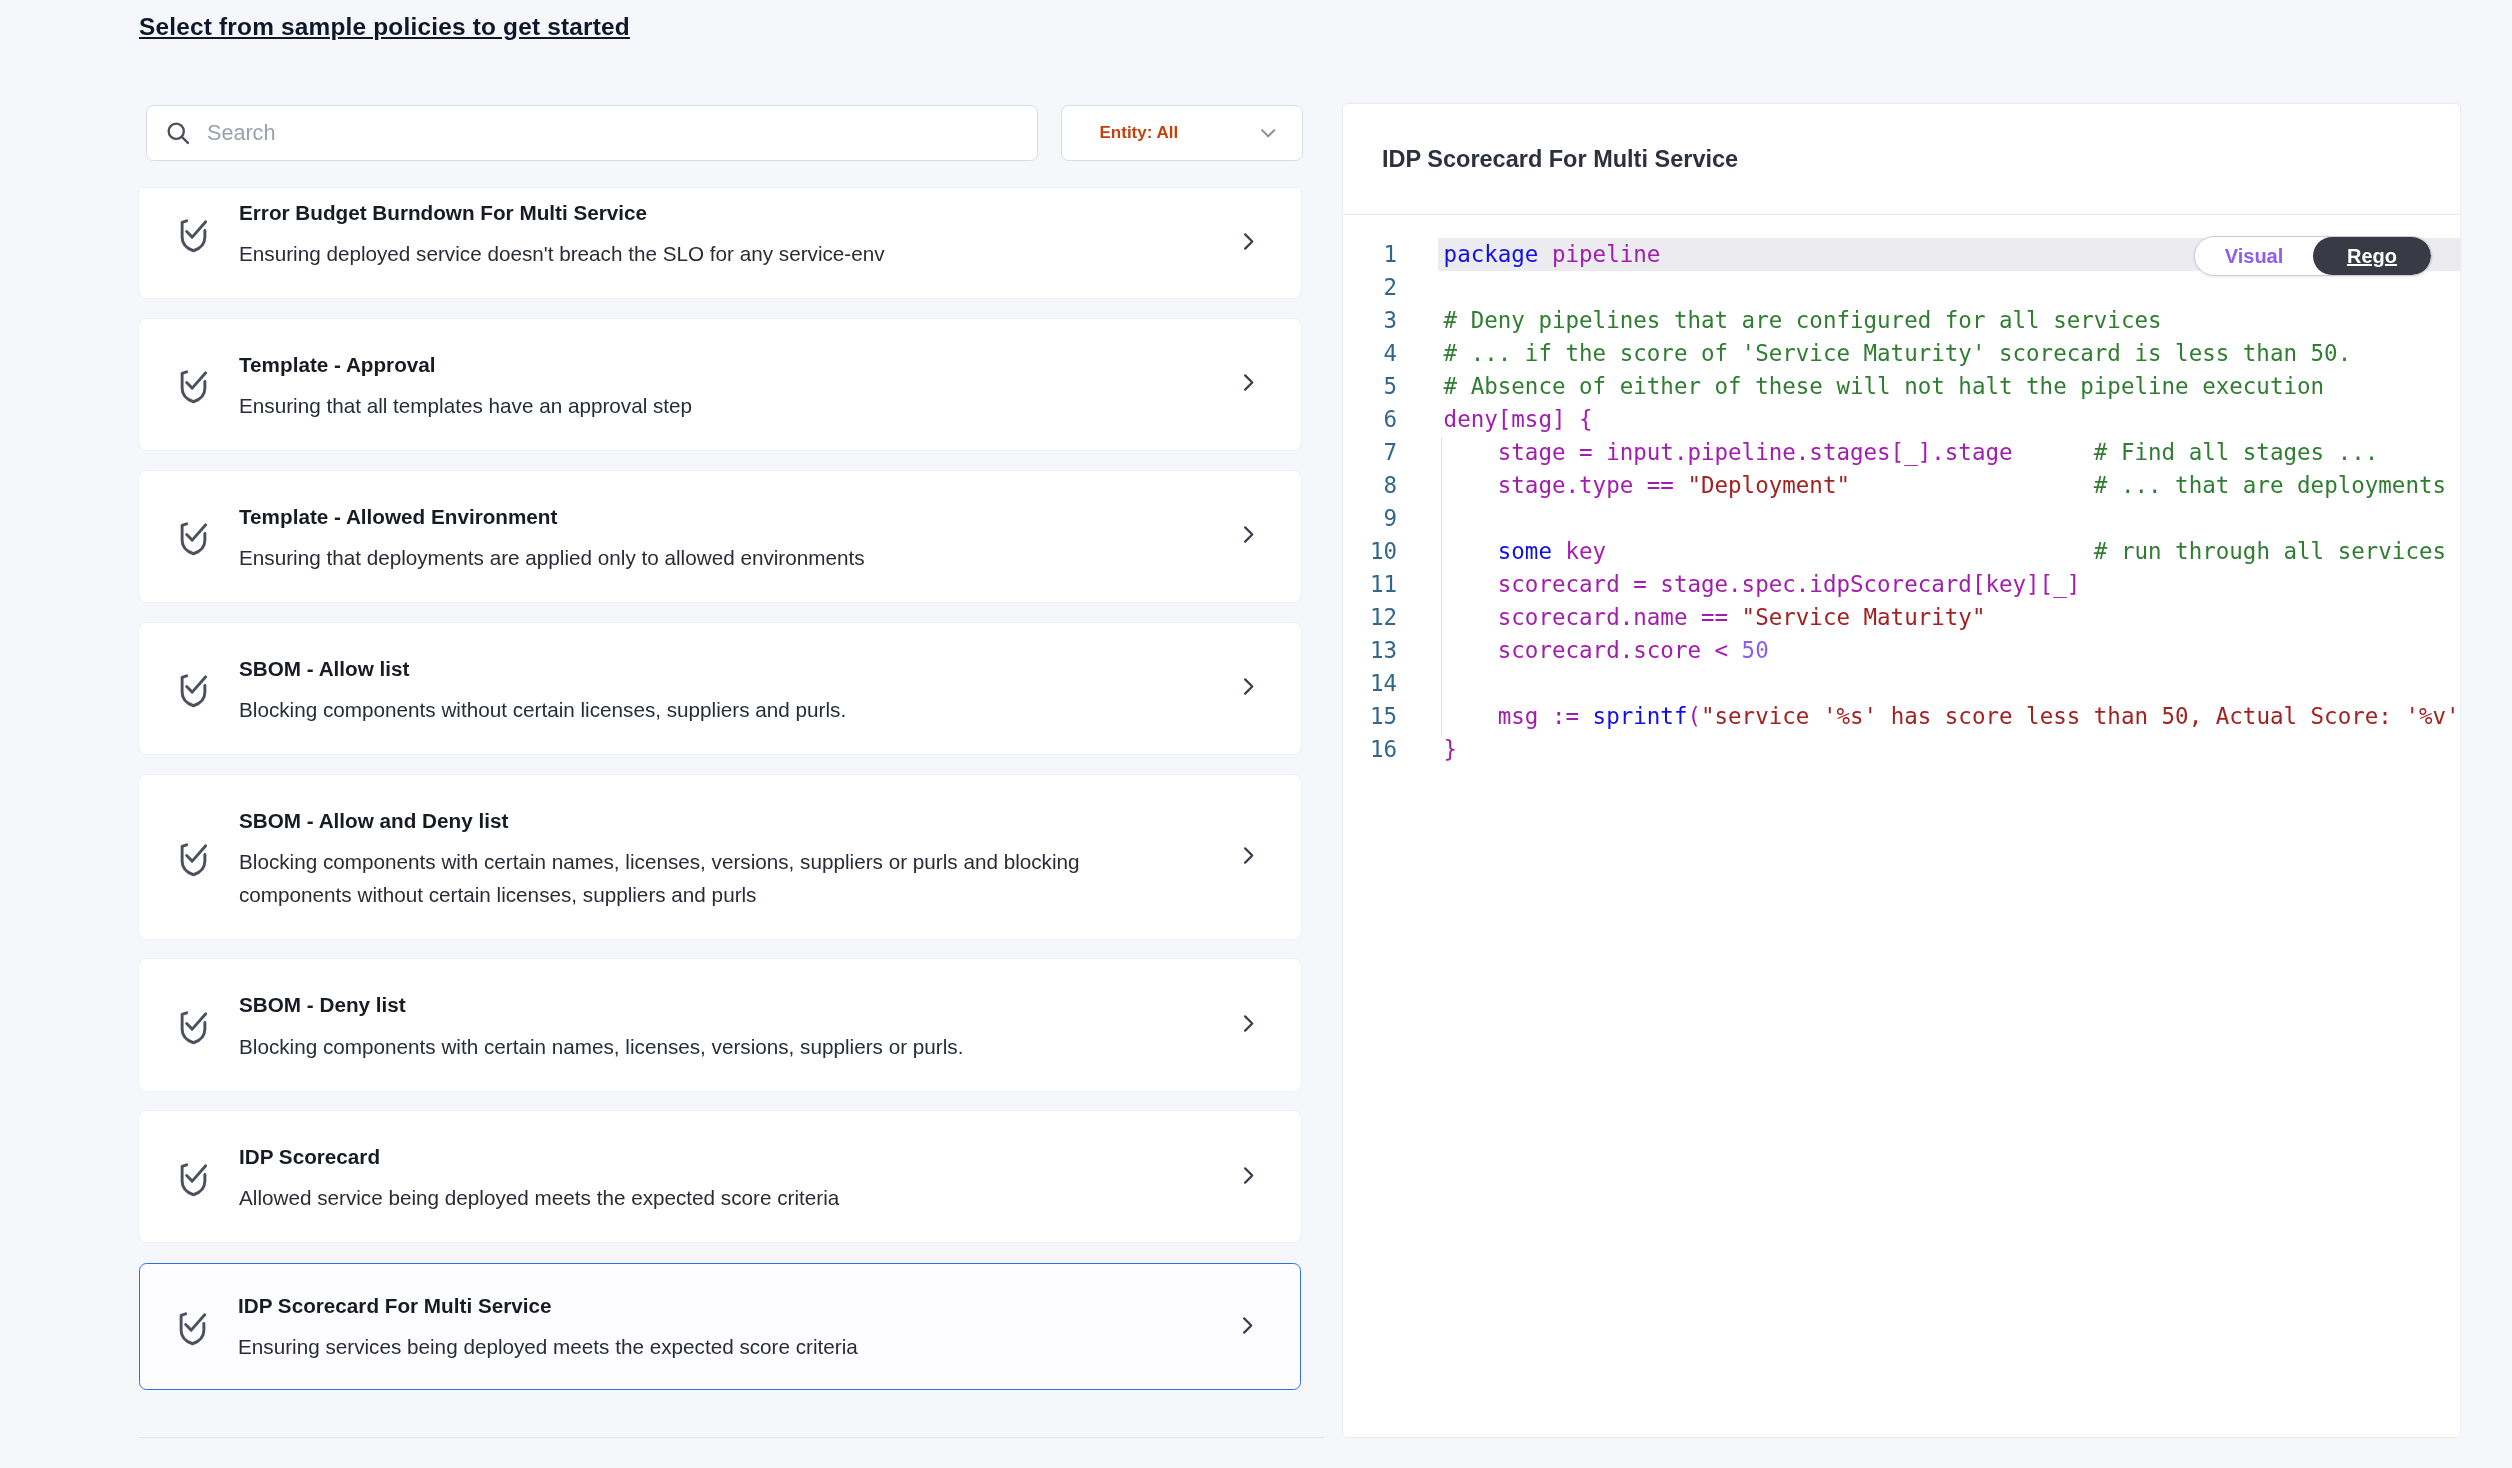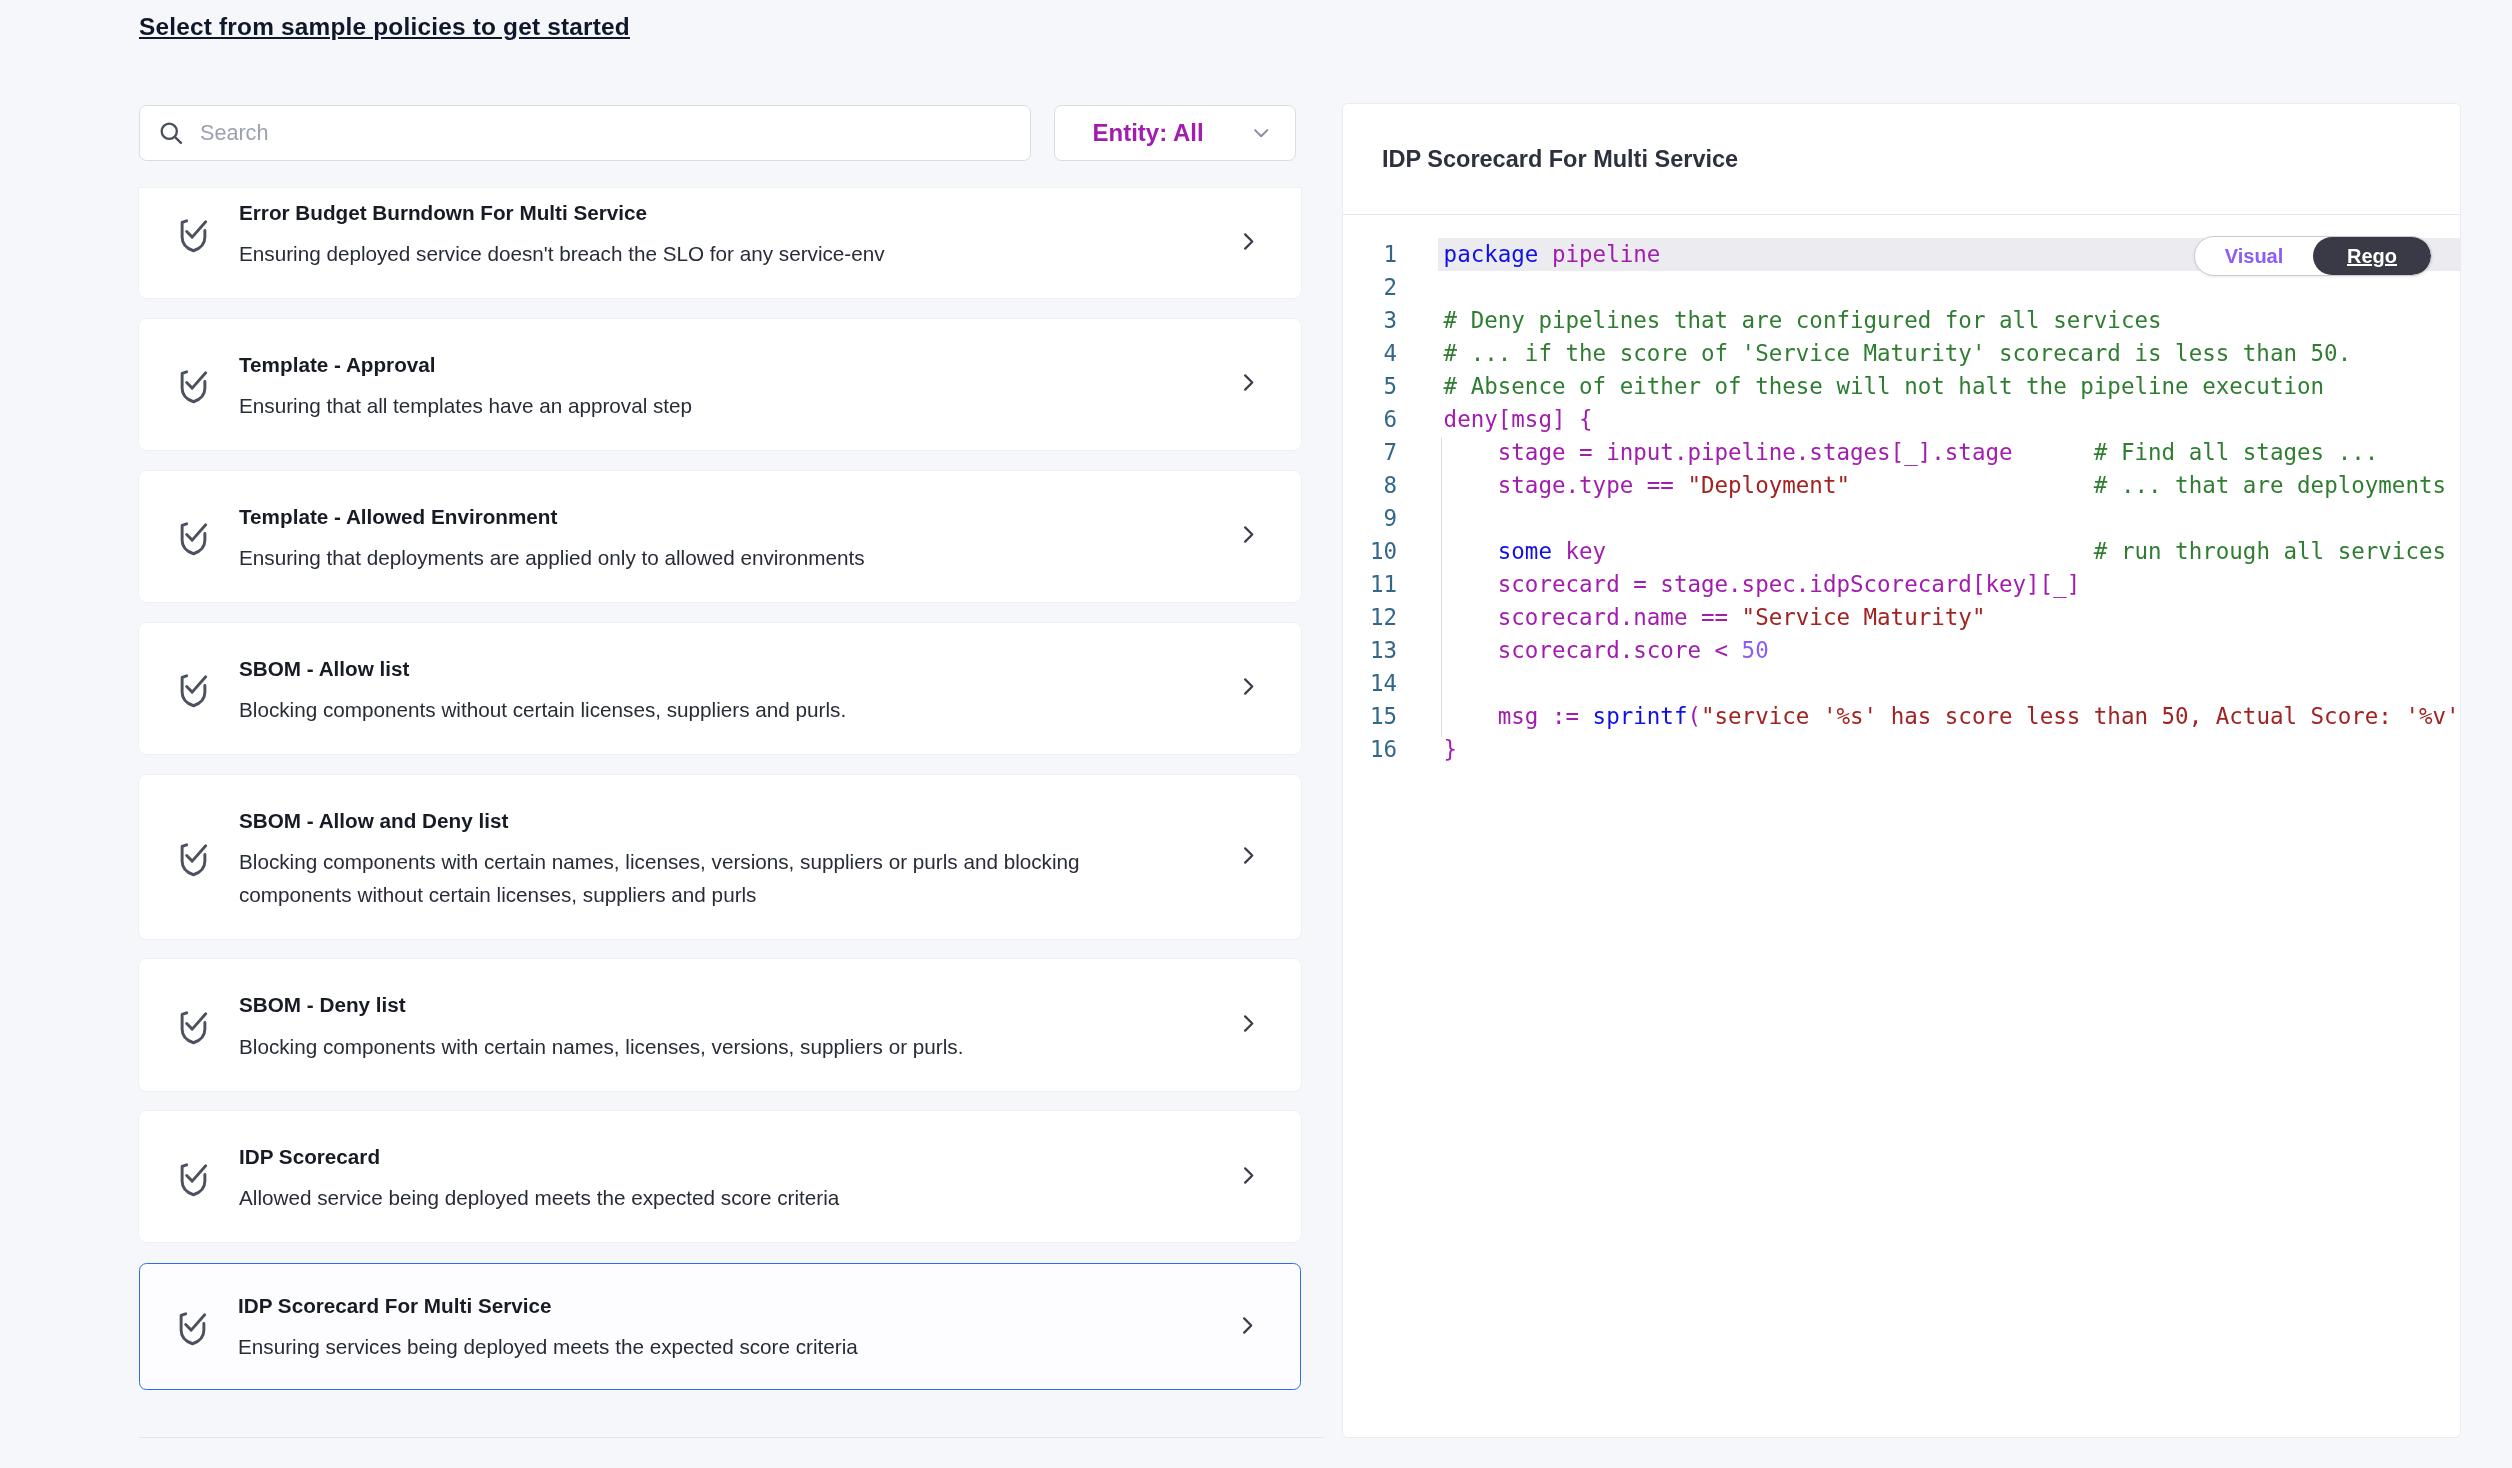--- a/index.html
+++ b/index.html
@@ -7,36 +7,36 @@
     width:2512px;height:1468px;position:relative;overflow:hidden;
     background:#f6f7fa;font-family:"Liberation Sans",sans-serif;
     -webkit-font-smoothing:antialiased;
   }
   
   .page-heading{
     position:absolute;left:139px;top:-3.8px;
     font-size:24.4px;font-weight:700;color:#0f172a;letter-spacing:0.2px;text-decoration:underline;
   }
   
-  .controls{position:absolute;left:139px;top:105px;display:flex;gap:22.5px;}
+  .controls{position:absolute;left:146px;top:105px;display:flex;gap:22.5px;}
   .searchbox{
     width:892px;height:56px;background:#fff;border:0.9px solid #d8dbe3;border-radius:7.5px;
     display:flex;align-items:center;box-sizing:border-box;padding:0 17px;
   }
   .searchbox svg{flex:none;margin-right:13px;}
   .searchbox input{
     border:none;outline:none;flex:1;font-size:21.6px;color:#2a2f3a;background:transparent;
     font-family:"Liberation Sans",sans-serif;
   }
   .searchbox input::placeholder{color:#9aa1ae;}
   .entity-select{
     width:242px;height:56px;background:#fff;border:0.9px solid #d8dbe3;border-radius:7.5px;
     display:flex;align-items:center;box-sizing:border-box;padding:0 20.7px 0 38px;cursor:pointer;
   }
-  .entity-select .lbl{font-size:24px;font-weight:700;color:#a21caf;flex:1;}
+  .entity-select .lbl{font-size:17px;font-weight:700;color:#c2410c;flex:1;}
   
   .policy-list{position:absolute;left:139px;top:188px;width:1162px;}
   .card{
     position:relative;background:#fff;border-radius:7.5px;margin-bottom:20.7px;
     padding:34px 103px 28px 35px;box-sizing:border-box;
     box-shadow:0 0 0 0.9px rgba(20,30,60,0.03);cursor:pointer;
     display:flex;align-items:center;
   }
   .card.clipped{padding-top:13px;border-top-left-radius:0;border-top-right-radius:0;align-items:center;}
   .card.selected{box-shadow:none;border:1.9px solid #2e6fe8;background:#fdfdff;padding:30px 101px 26px 33px;}

